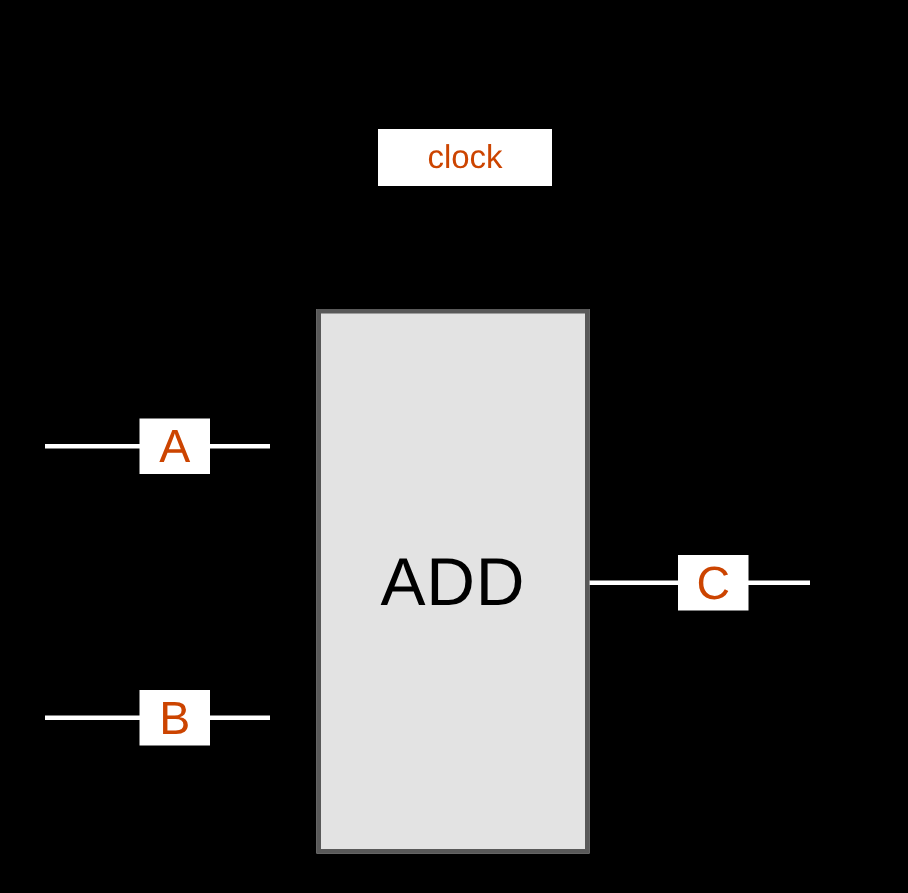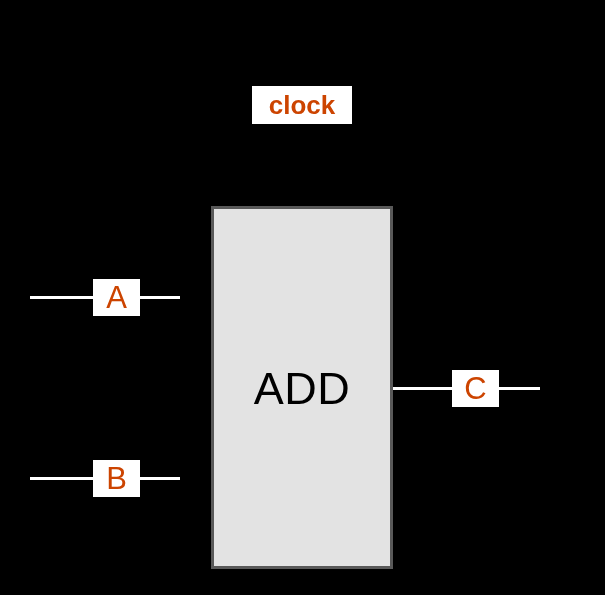--- a/index.html
+++ b/index.html
@@ -71,24 +71,23 @@
     height: 37px;
     font-size: 31px;
   }
   #label-a { left: 93px;  top: 279px; }
   #label-b { left: 93px;  top: 460px; }
   #label-c { left: 452px; top: 370px; }
 
   #label-clock {
     left: 252px;
     top: 86px;
-    width: 100px;
+    width: 116px;
     height: 38px;
-    font-size: 26px;
-    font-weight: bold;
+    font-size: 22px;
   }
 </style>
 </head>
 <body>
 
 <div id="canvas">
 
   <div class="sig-label" id="label-clock">clock</div>
 
   <div class="wire" id="wire-a-left"></div>

